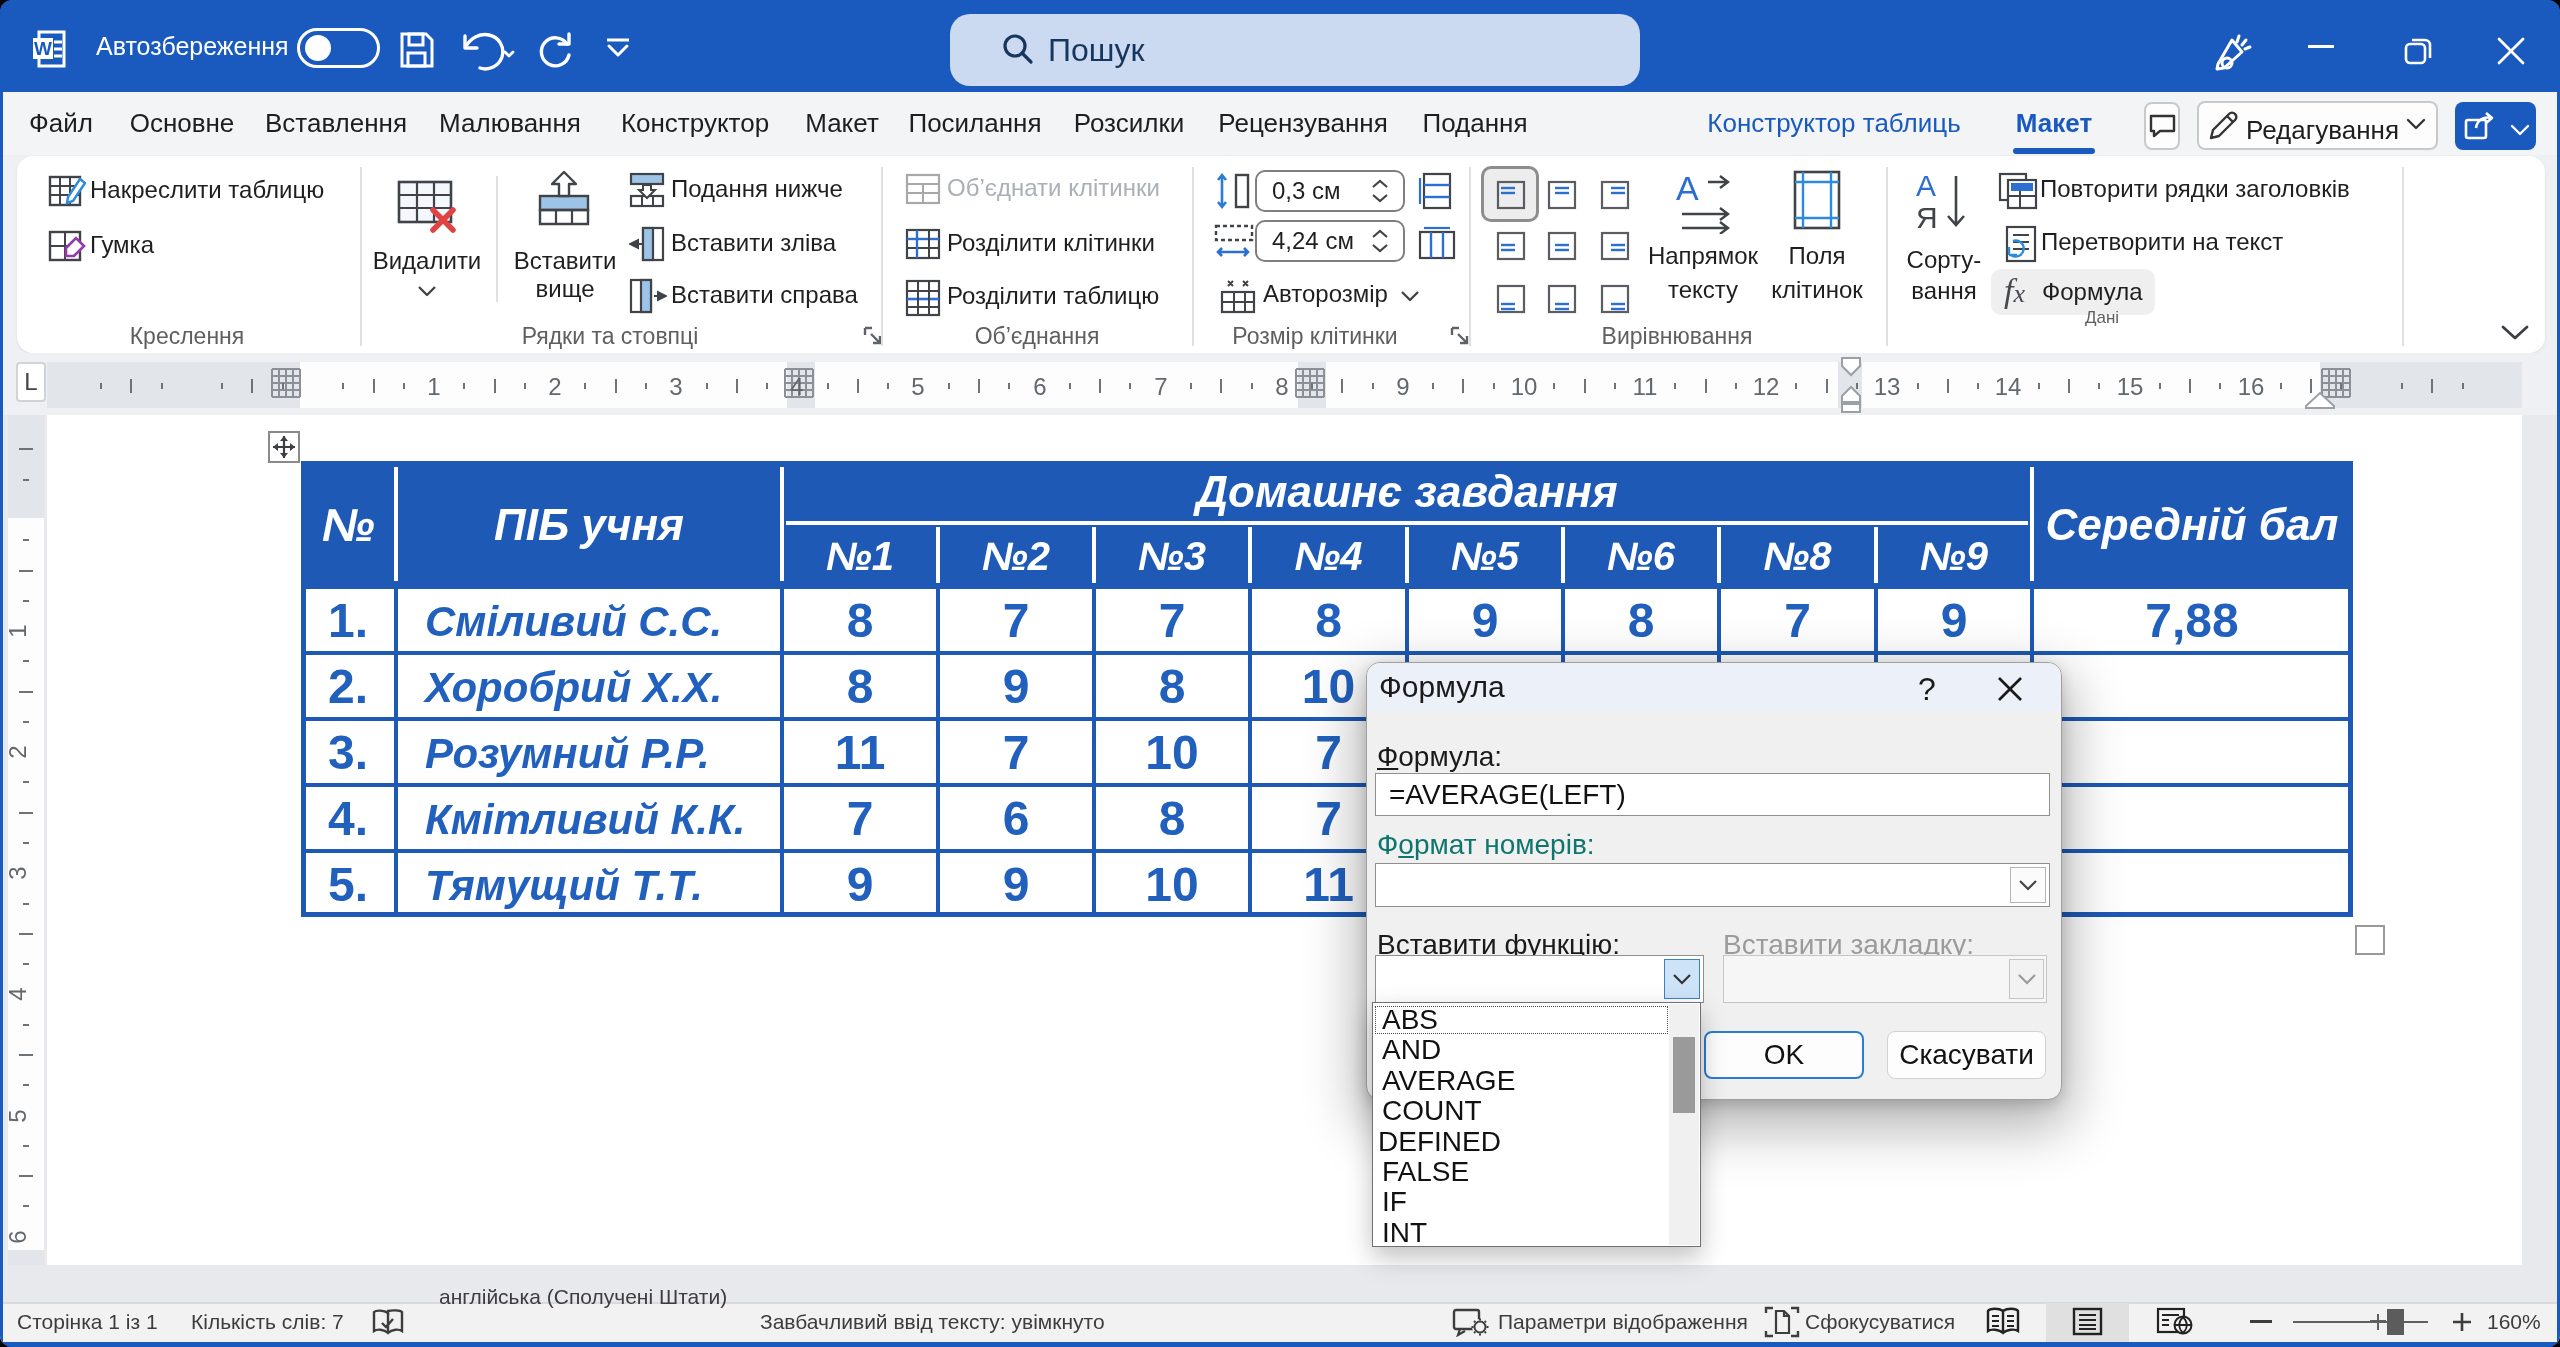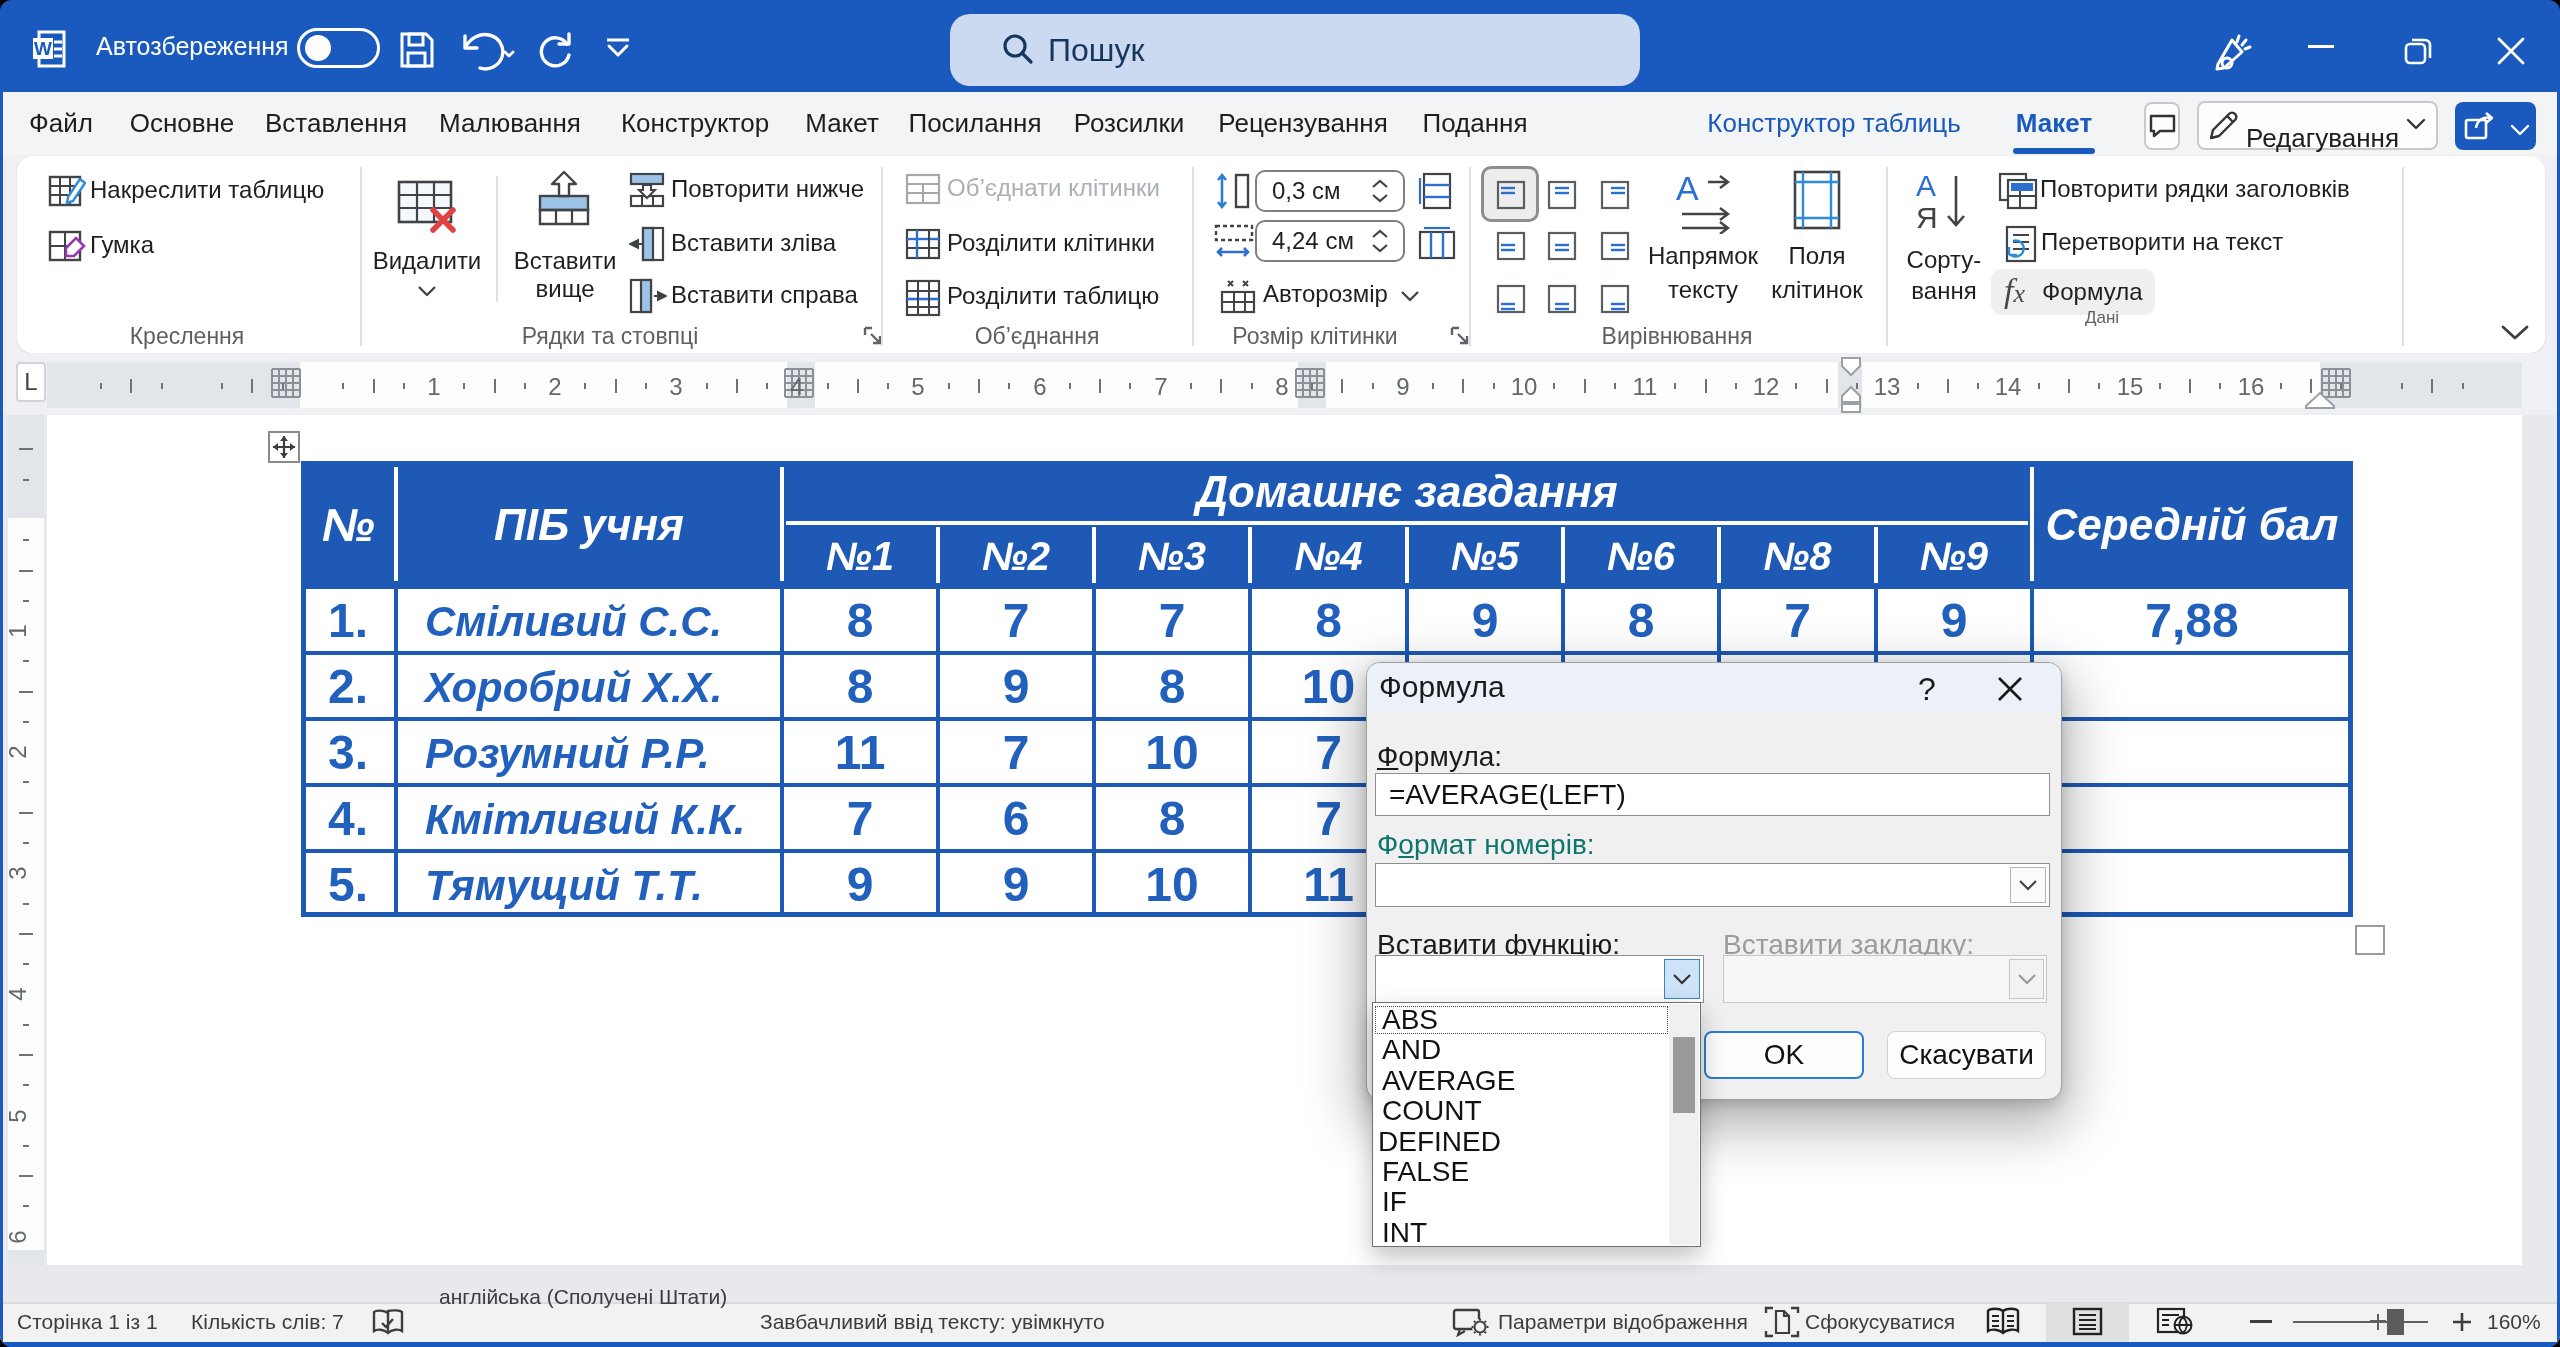--- a/index.html
+++ b/index.html
@@ -71,21 +71,21 @@
     <div class="abs" style="left:2013px;top:148px;width:82px;height:6px;background:#1a5abe;border-radius:3px"></div>
     <div class="abs" style="left:2144px;top:102px;width:36px;height:48px;border:2px solid #c9c9c9;border-radius:8px;background:#fdfdfd"></div>
     <div class="abs" style="left:2149px;top:114px"><svg width="27" height="24" viewBox="0 0 27 24" style="">
         <path d="M2 2 h23 v15 h-14 l-6 5 v-5 h-3 z" fill="none" stroke="#333" stroke-width="2.4" stroke-linejoin="round"></path>
       </svg></div>
     <div class="abs" style="left:2197px;top:101px;width:241px;height:49px;border:2px solid #c9c9c9;border-radius:8px;background:#fdfdfd"></div>
     <div class="abs" style="left:2206px;top:109px"><svg width="34" height="34" viewBox="0 0 34 34" style="">
         <path d="M5 29 l2-8 L23 5 a4 4 0 0 1 6 0 l0 0 a4 4 0 0 1 0 6 L13 27 z" fill="none" stroke="#333" stroke-width="2.4" stroke-linejoin="round"></path>
         <path d="M21 7 l6 6" stroke="#333" stroke-width="2.4"></path>
       </svg></div>
-    <div class="abs vctr" style="left:2246px;top:114px;height:49px;color:#1e1e1e;font-size:26px">Редагування</div>
+    <div class="abs vctr" style="left:2246px;top:106px;height:49px;color:#1e1e1e;font-size:26px">Редагування</div>
     <div class="abs" style="left:2406px;top:118px"><svg width="20" height="14" viewBox="0 0 20 14" style="">
         <path d="M2 2 l8 8 8-8" fill="none" stroke="#333" stroke-width="2.4" stroke-linecap="round" stroke-linejoin="round"></path>
       </svg></div>
     <div class="abs" style="left:2455px;top:102px;width:81px;height:48px;background:#1a5abe;border-radius:8px"></div>
     <div class="abs" style="left:2464px;top:112px"><svg width="34" height="28" viewBox="0 0 34 28" style="">
         <rect x="2" y="8" width="20" height="18" rx="2" fill="none" stroke="#fff" stroke-width="2.6"></rect>
         <path d="M12 16 C 13 8, 20 4, 27 6" fill="none" stroke="#fff" stroke-width="2.6"></path>
         <path d="M22 1 l6 5 -6 5" fill="none" stroke="#fff" stroke-width="2.6" stroke-linejoin="round"></path>
       </svg></div>
     <div class="abs" style="left:2510px;top:122px"><svg width="20" height="12" viewBox="0 0 20 12" style="">
@@ -134,21 +134,21 @@
         </svg></div>
       <div class="abs ctr" style="left:490px;top:90px;width:150px;height:30px;font-size:24px;color:#1f1f1f">Вставити</div>
       <div class="abs ctr" style="left:490px;top:118px;width:150px;height:30px;font-size:24px;color:#1f1f1f">вище</div>
       <div class="abs" style="left:629px;top:16px"><svg width="38" height="38" viewBox="0 0 38 38" style="">
           <rect x="2" y="2" width="32" height="10" fill="#9dc3e6" stroke="#404347" stroke-width="2.2"></rect>
           <rect x="2" y="24" width="32" height="10" fill="none" stroke="#404347" stroke-width="2.2"></rect>
           <line x1="13" y1="24" x2="13" y2="34" stroke="#404347" stroke-width="2"></line>
           <line x1="24" y1="24" x2="24" y2="34" stroke="#404347" stroke-width="2"></line>
           <path d="M18 13 l0 0 M14 13 h8 v5 h4 l-8 8 -8 -8 h4 z" fill="#fff" stroke="#404347" stroke-width="2"></path>
         </svg></div>
-      <div class="abs vctr" style="left:671px;top:7px;height:52px;color:#1f1f1f;font-size:24px">Повторити нижче</div>
+      <div class="abs vctr" style="left:671px;top:7px;height:52px;color:#1f1f1f;font-size:24px">Подання нижче</div>
       <div class="abs" style="left:629px;top:70px"><svg width="38" height="38" viewBox="0 0 38 38" style="">
           <rect x="14" y="2" width="20" height="32" fill="none" stroke="#404347" stroke-width="2.2"></rect>
           <rect x="14" y="2" width="10" height="32" fill="#9dc3e6" stroke="#404347" stroke-width="2.2"></rect>
           <path d="M13 18 h-4 v-4 l-8 4 8 4 v-4" fill="#404347" stroke="#404347" stroke-width="2"></path>
         </svg></div>
       <div class="abs vctr" style="left:671px;top:61px;height:52px;color:#1f1f1f;font-size:24px">Вставити зліва</div>
       <div class="abs" style="left:629px;top:122px"><svg width="38" height="38" viewBox="0 0 38 38" style="">
           <rect x="2" y="2" width="20" height="32" fill="none" stroke="#404347" stroke-width="2.2"></rect>
           <rect x="12" y="2" width="10" height="32" fill="#9dc3e6" stroke="#404347" stroke-width="2.2"></rect>
           <path d="M25 18 h4 v-4 l8 4 -8 4 v-4" fill="#404347" stroke="#404347" stroke-width="2"></path>

